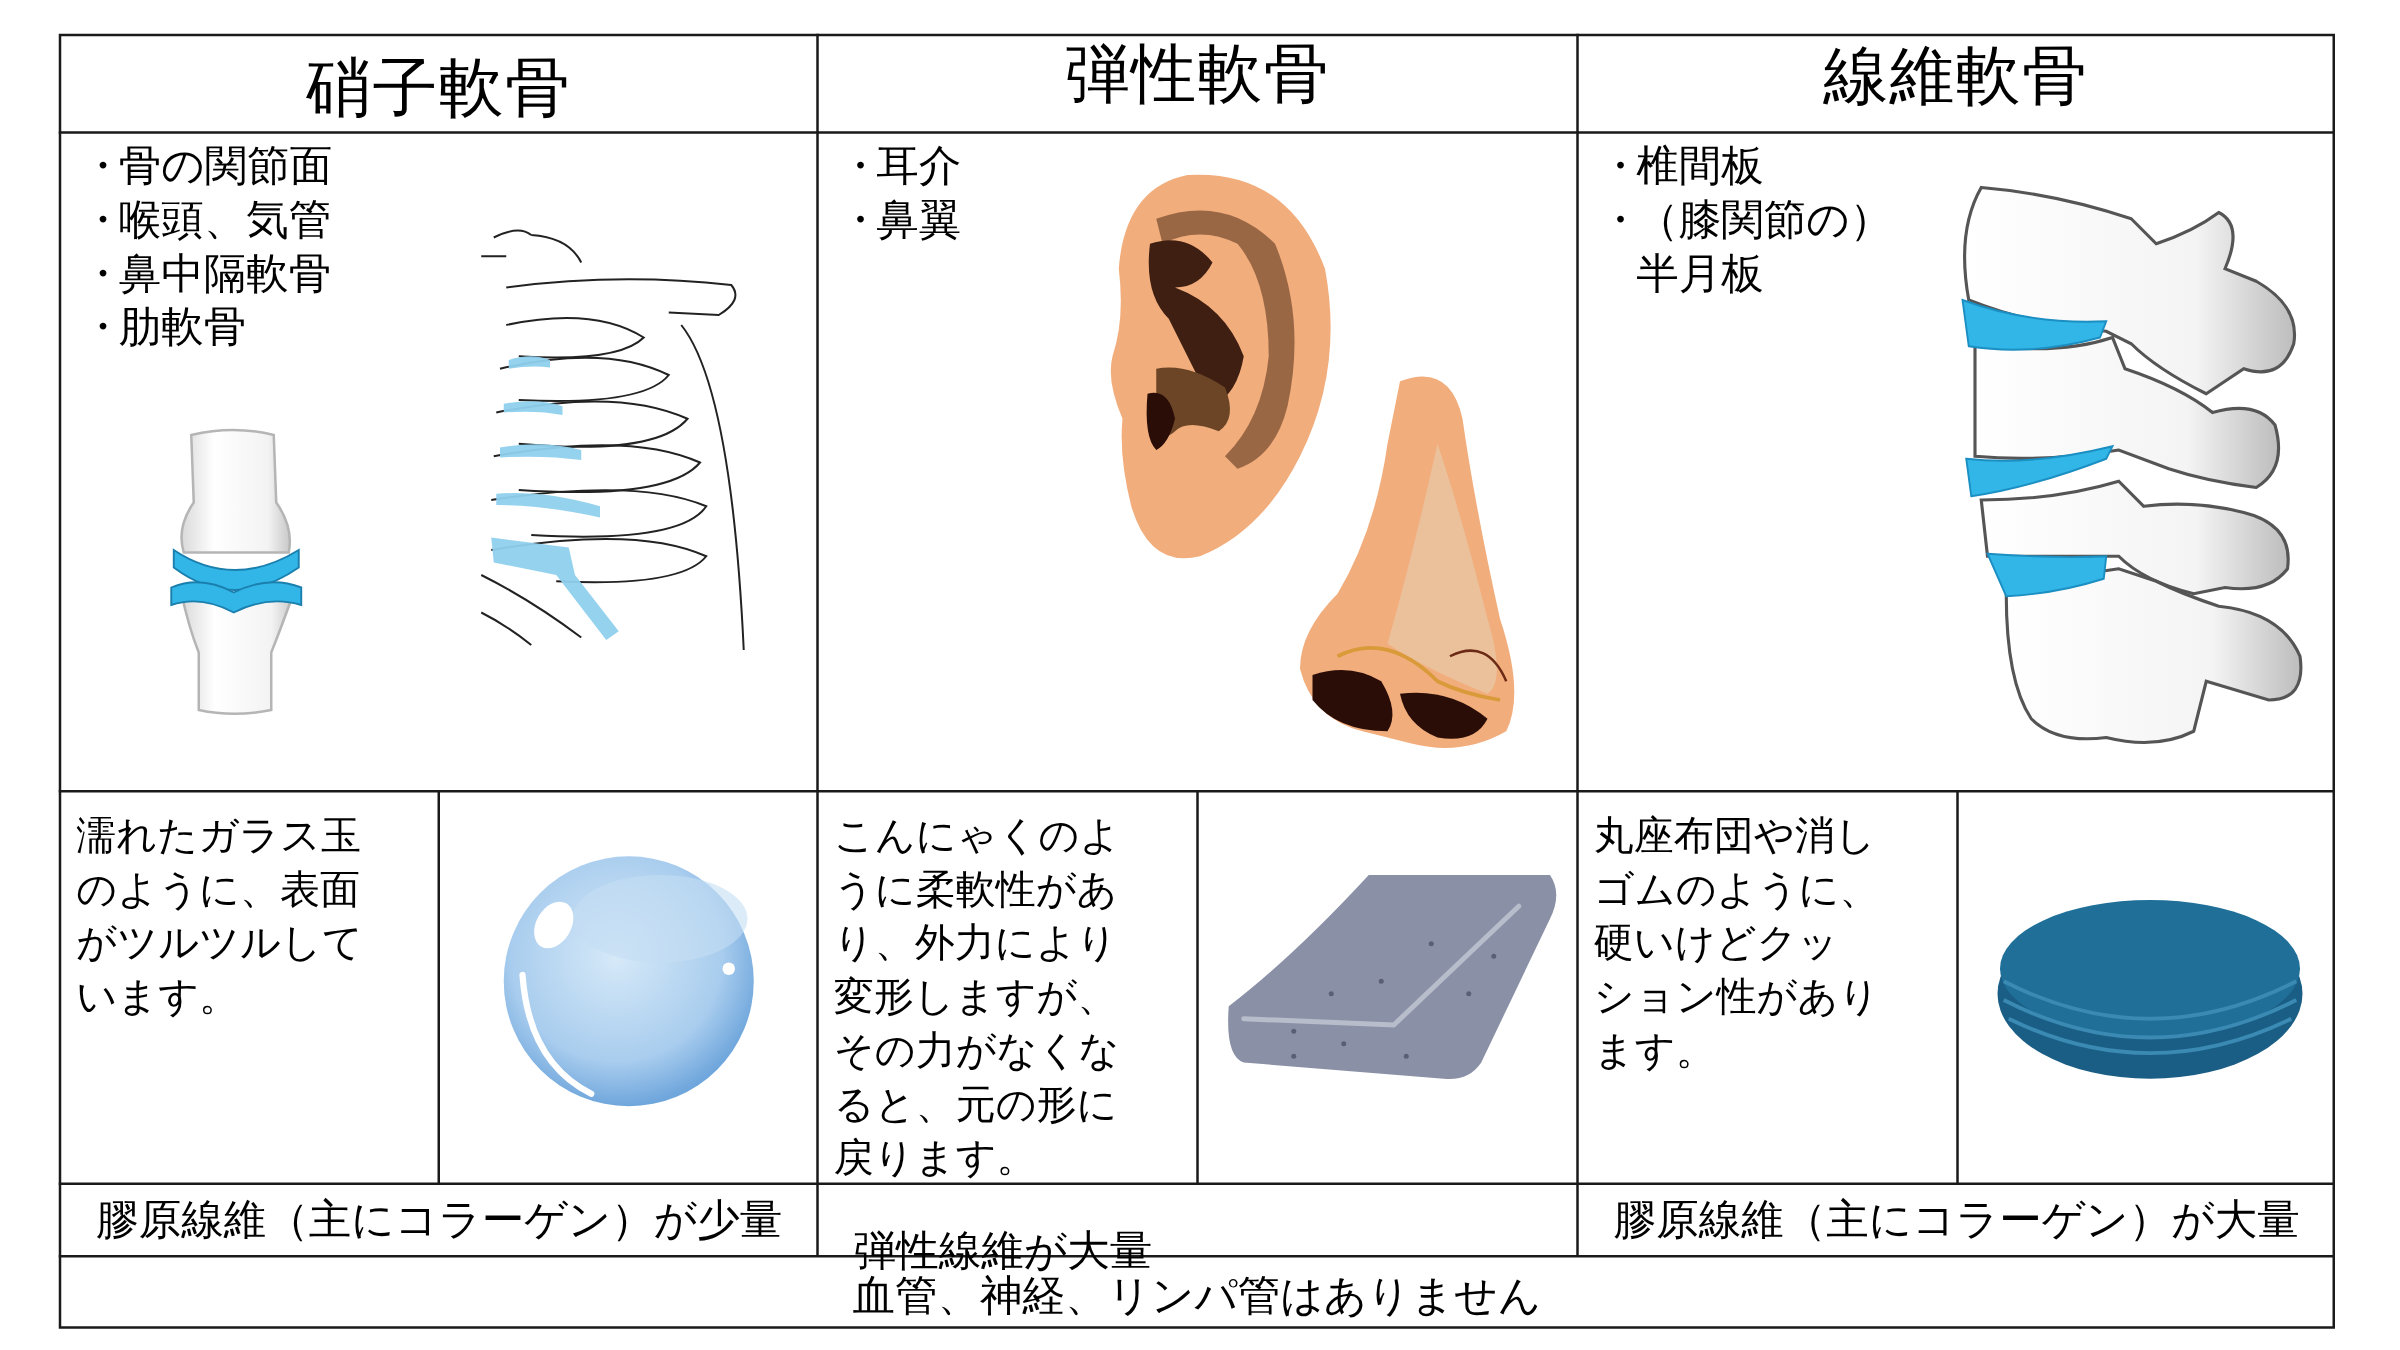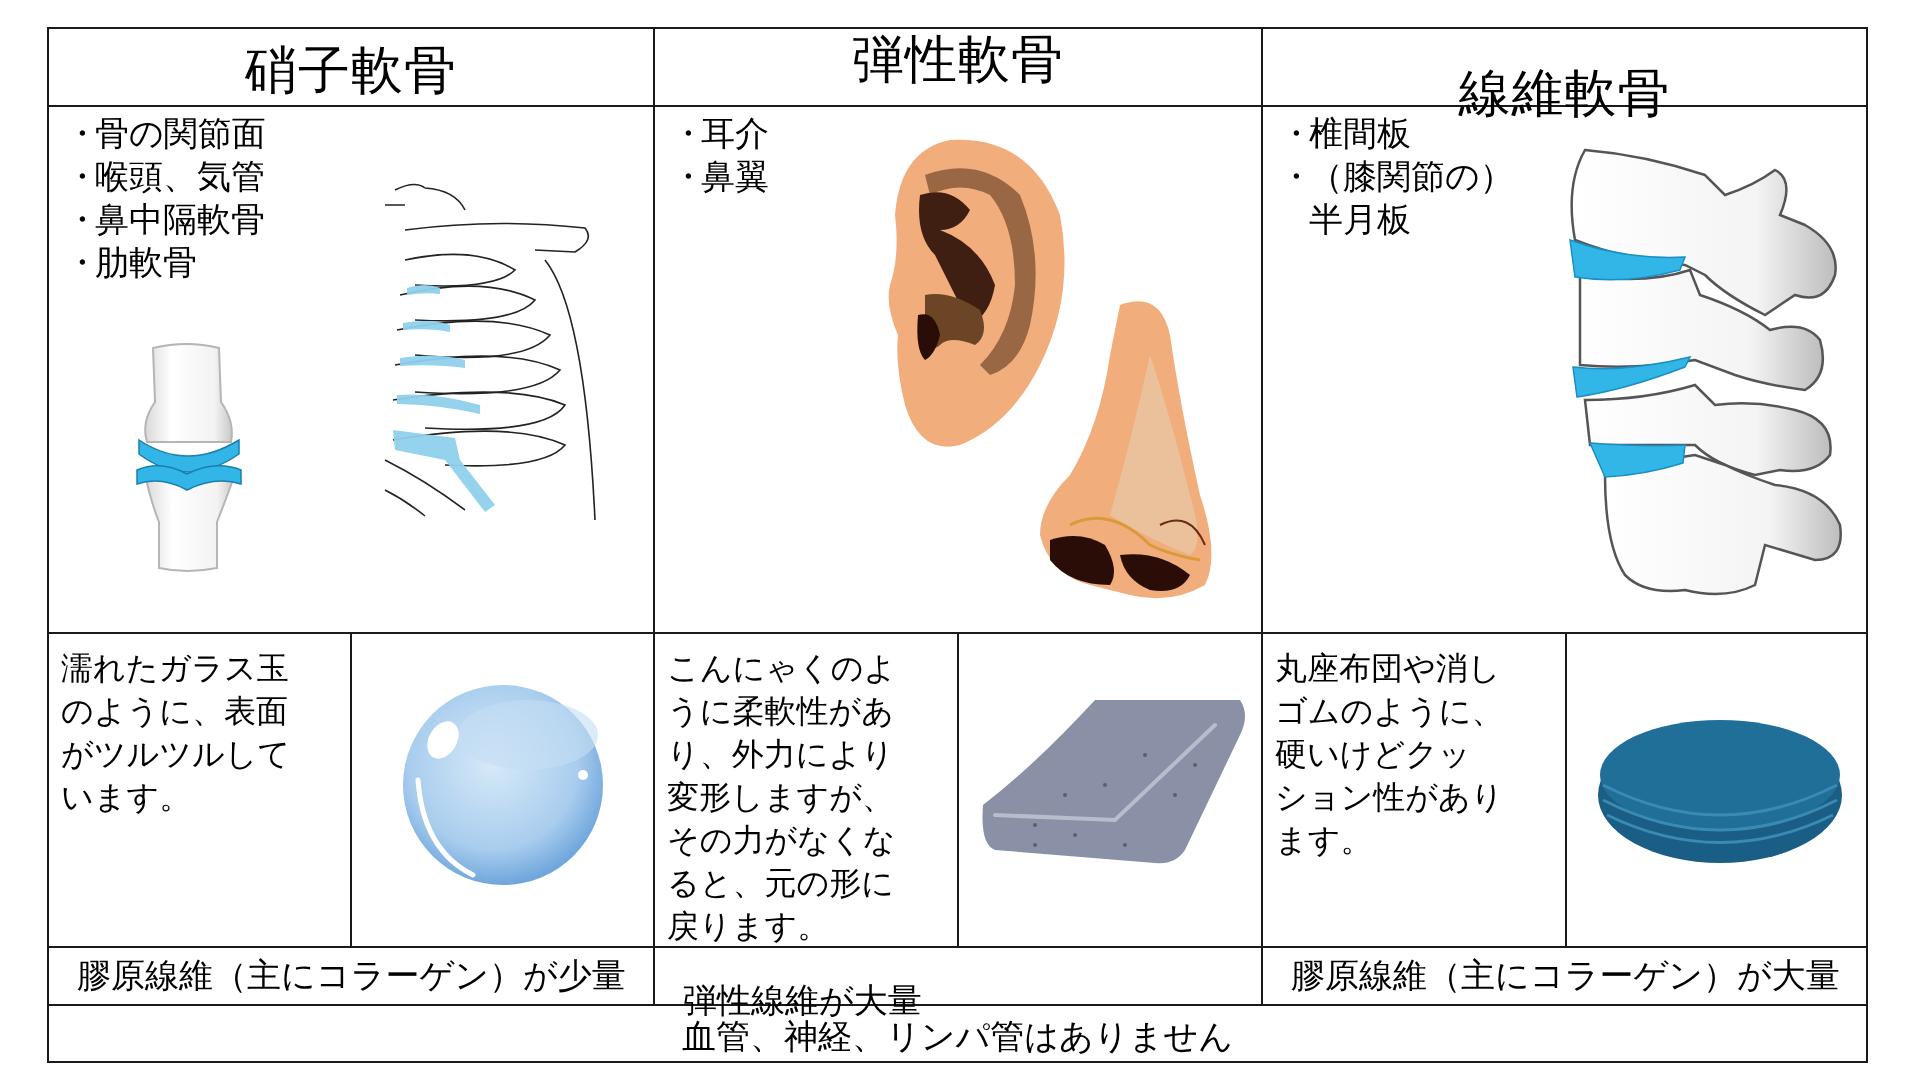--- a/index.html
+++ b/index.html
@@ -30,21 +30,21 @@
 <div class="line-h" style="left:47px; top:946px; width:1821px;"></div>
 <div class="line-h" style="left:47px; top:1004px; width:1821px;"></div>
 <div class="line-v" style="left:653px; top:27px; height:978px;"></div>
 <div class="line-v" style="left:1261px; top:27px; height:978px;"></div>
 <div class="line-v" style="left:350px; top:633px; height:314px;"></div>
 <div class="line-v" style="left:957px; top:633px; height:314px;"></div>
 <div class="line-v" style="left:1565px; top:633px; height:314px;"></div>
 
 <div class="cell hdr" style="left:49px; top:29px; width:604px; height:84px;border-radius:12px;">硝子軟骨</div>
 <div class="cell hdr" style="left:655px; top:29px; width:606px; height:61px;">弾性軟骨</div>
-<div class="cell hdr" style="left:1263px; top:29px; width:603px; height:64px;margin-top:33px;">線維軟骨</div>
+<div class="cell hdr" style="left:1263px; top:29px; width:603px; height:64px;">線維軟骨</div>
 
 <div class="cell list" style="left:49px; top:108px; width:300px;">
   <div class="item">
       <span class="bullet">・</span>
       <span>骨の関節面</span>
     </div>
   <div class="item">
       <span class="bullet">・</span>
       <span>喉頭、気管</span>
     </div>

